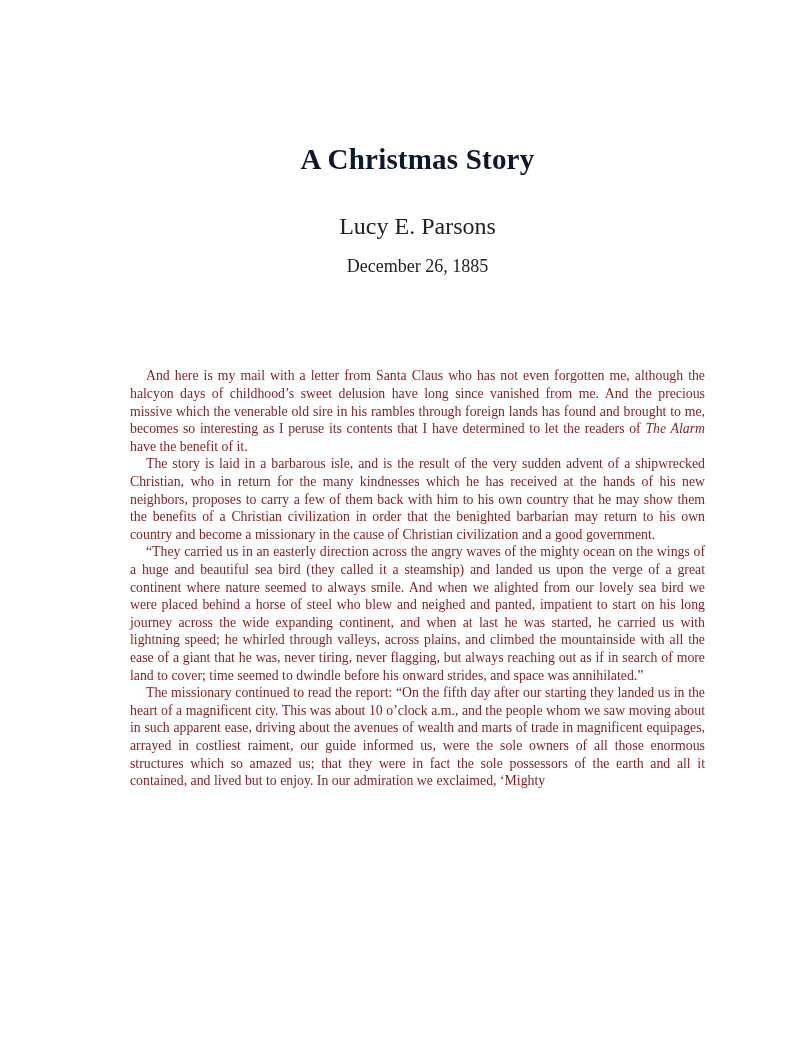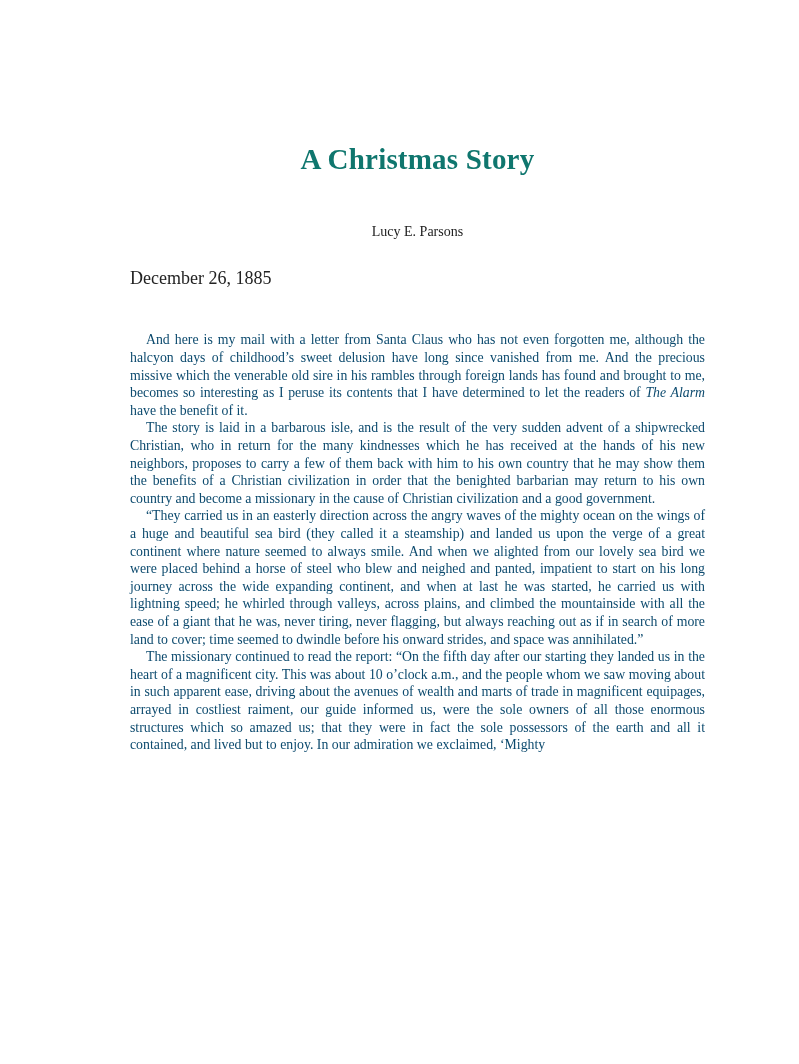--- a/index.html
+++ b/index.html
@@ -21,40 +21,40 @@
     background: #ffffff;
     padding: 143px 94px 0 130px;
   }
   .title {
     margin: 0;
     font-size: 29px;
     font-weight: bold;
     text-align: center;
     line-height: 1.12;
     letter-spacing: 0.2px;
-    color: #0f766e;
+    color: #0f172a;
   }
   .author {
-    margin-top: 49px;
-    font-size: 14px;
+    margin-top: 38px;
+    font-size: 24px;
     text-align: center;
     color: #222222;
   }
   .date {
-    margin-top: 28px;
+    margin-top: 16px;
     font-size: 18px;
-    text-align: left;
+    text-align: center;
     color: #222222;
   }
   .doc-body {
-    margin-top: 42px;
+    margin-top: 90px;
     font-size: 13.8px;
     line-height: 17.6px;
     text-align: justify;
-    color: #0c4a6e;
+    color: #7f1d1d;
   }
   .para {
     margin: 0;
     padding: 0;
     text-indent: 16px;
   }
   .para em {
     font-style: italic;
   }
 </style>

